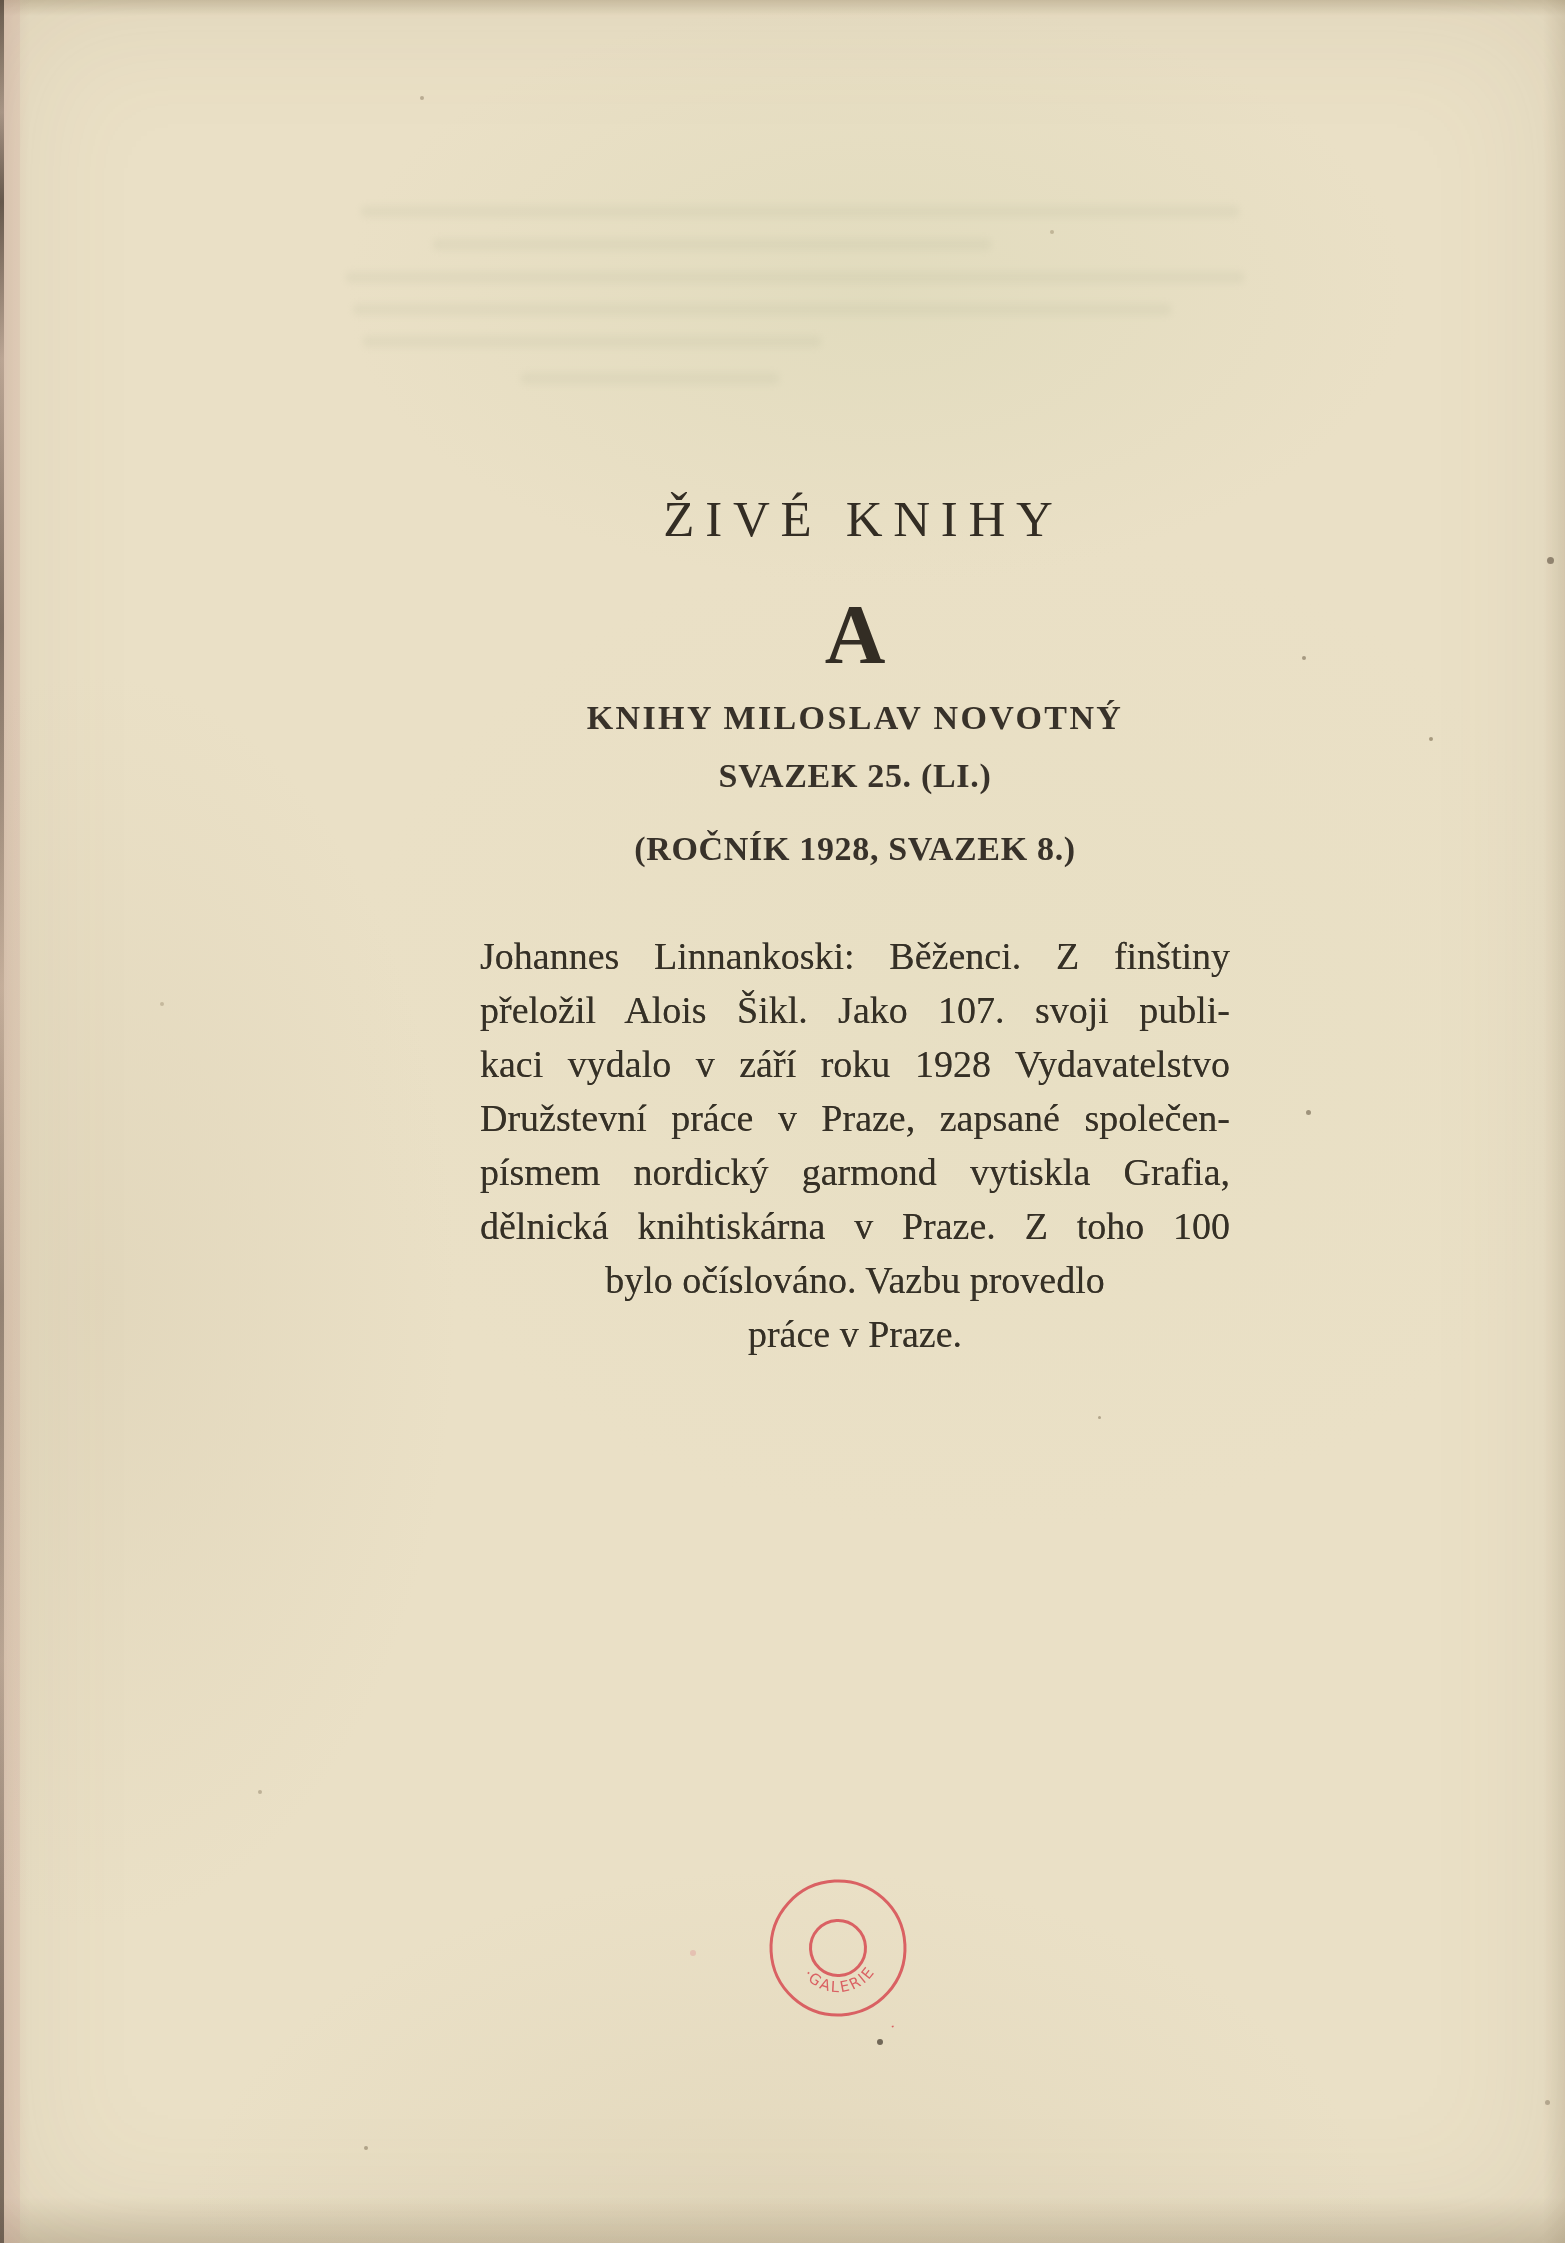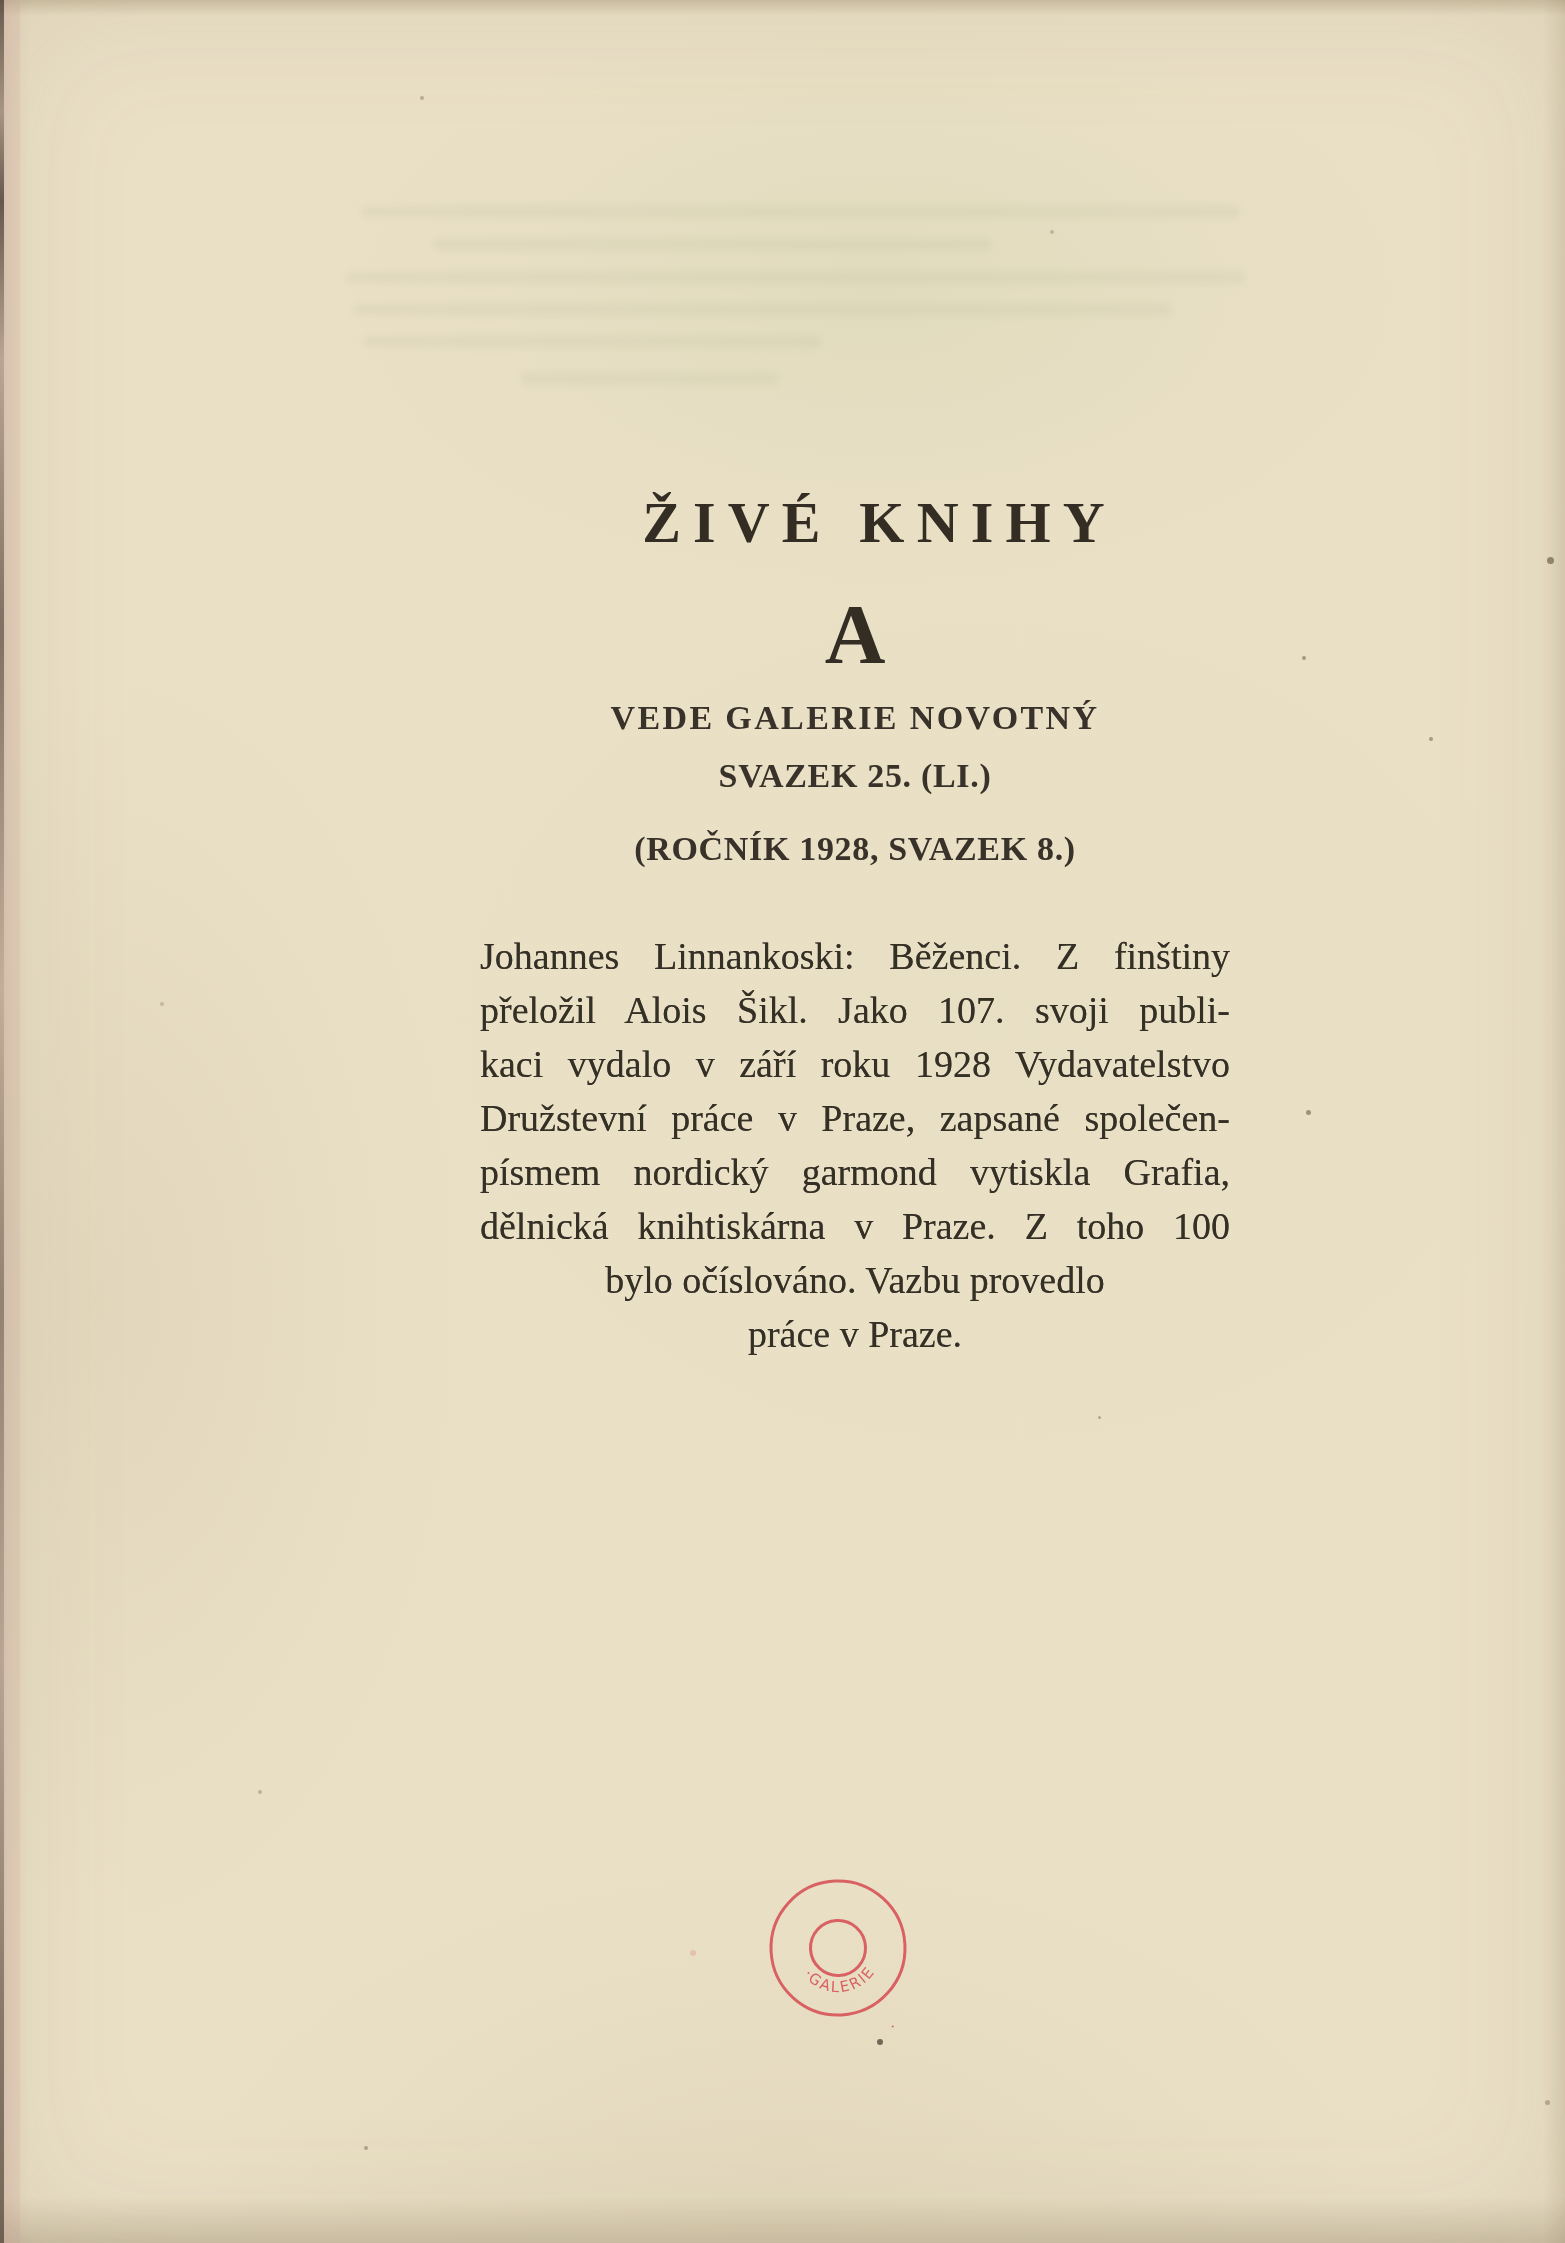--- a/index.html
+++ b/index.html
@@ -27,22 +27,22 @@
       rgba(100,85,70,.25) 16%, rgba(58,48,38,.55) 28%, rgba(120,100,80,.18) 44%,
       rgba(58,48,38,.42) 58%, rgba(58,48,38,.18) 74%, rgba(58,48,38,.50) 90%,
       rgba(58,48,38,.62) 100%);
   }
   .edge-left-pink{
     position:absolute;left:0;top:0;width:20px;height:100%;
     background:rgba(206,158,150,.16);
   }
   .column{position:absolute;left:480px;top:0;width:750px;}
   .masthead{
-    position:absolute;left:16px;top:494px;width:100%;
-    font-size:58px;font-weight:700;line-height:1;
+    position:absolute;left:0;top:494px;width:100%;
+    font-size:51px;font-weight:400;line-height:1;
     letter-spacing:.21em;padding-left:17px;box-sizing:border-box;
     text-align:center;color:#332d24;white-space:nowrap;
   }
   .masthead-a{
     position:absolute;left:0;top:593px;width:100%;
     font-size:84px;font-weight:700;line-height:1;
     text-align:center;color:#332d24;
   }
   .h-small{
     position:absolute;left:0;width:100%;text-align:center;
@@ -80,21 +80,21 @@
       <div class="ghost" style="left: 432px; top: 238px; width: 560px;"></div>
       <div class="ghost" style="left: 345px; top: 271px; width: 900px;"></div>
       <div class="ghost" style="left: 352px; top: 303px; width: 820px;"></div>
       <div class="ghost" style="left: 362px; top: 335px; width: 460px;"></div>
       <div class="ghost" style="left: 520px; top: 372px; width: 260px;"></div>
     </div>
 
   <div class="column">
     <div class="masthead">ŽIVÉ KNIHY</div>
     <div class="masthead-a">A</div>
-    <div class="h-small editor">VEDE GALERIE NOVOTNÝ</div>
+    <div class="h-small editor">KNIHY MILOSLAV NOVOTNÝ</div>
     <div class="h-small volume">SVAZEK 25. (LI.)</div>
     <div class="h-small yearline">(ROČNÍK 1928, SVAZEK 8.)</div>
     <div class="colophon" id="colophon">
         <div class="cline justify">Johannes Linnankoski: Běženci. Z finštiny</div>
         <div class="cline justify">přeložil Alois Šikl. Jako 107. svoji publi-</div>
         <div class="cline justify">kaci vydalo v září roku 1928 Vydavatelstvo</div>
         <div class="cline justify">Družstevní práce v Praze, zapsané společen-</div>
         <div class="cline justify">písmem nordický garmond vytiskla Grafia,</div>
         <div class="cline justify">dělnická knihtiskárna v Praze. Z toho 100</div>
         <div class="cline center">bylo očíslováno. Vazbu provedlo</div>

